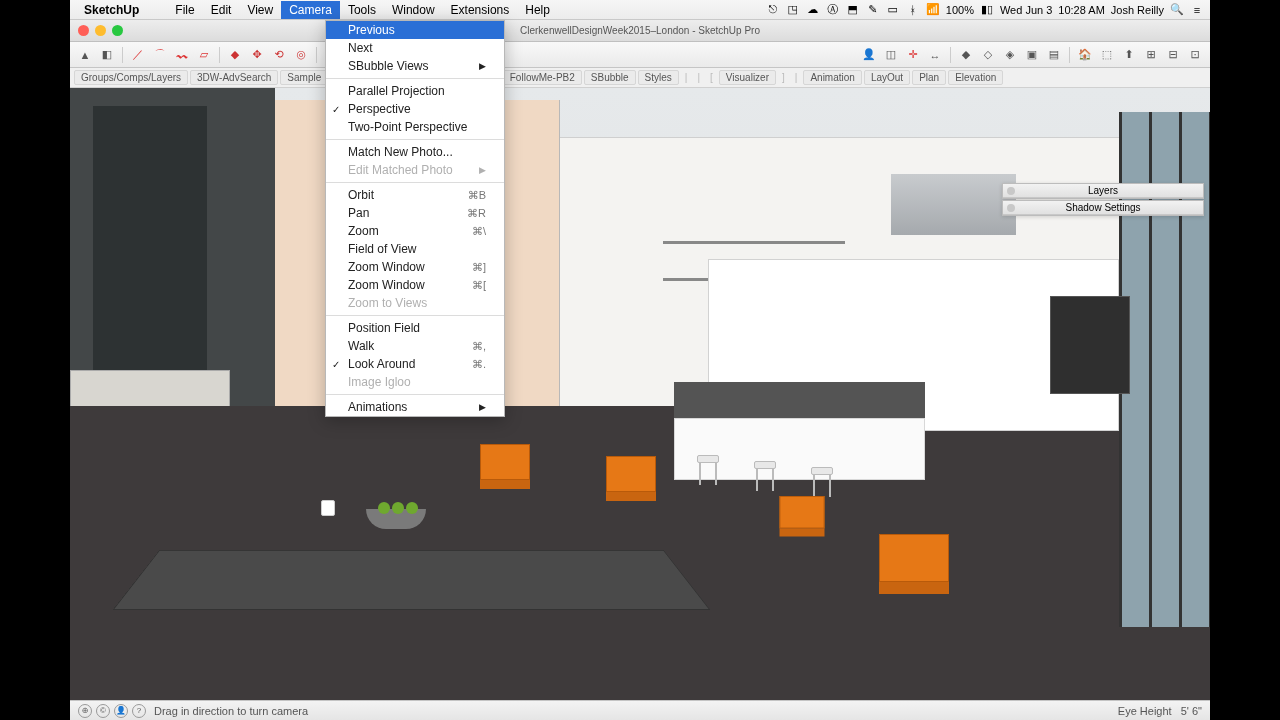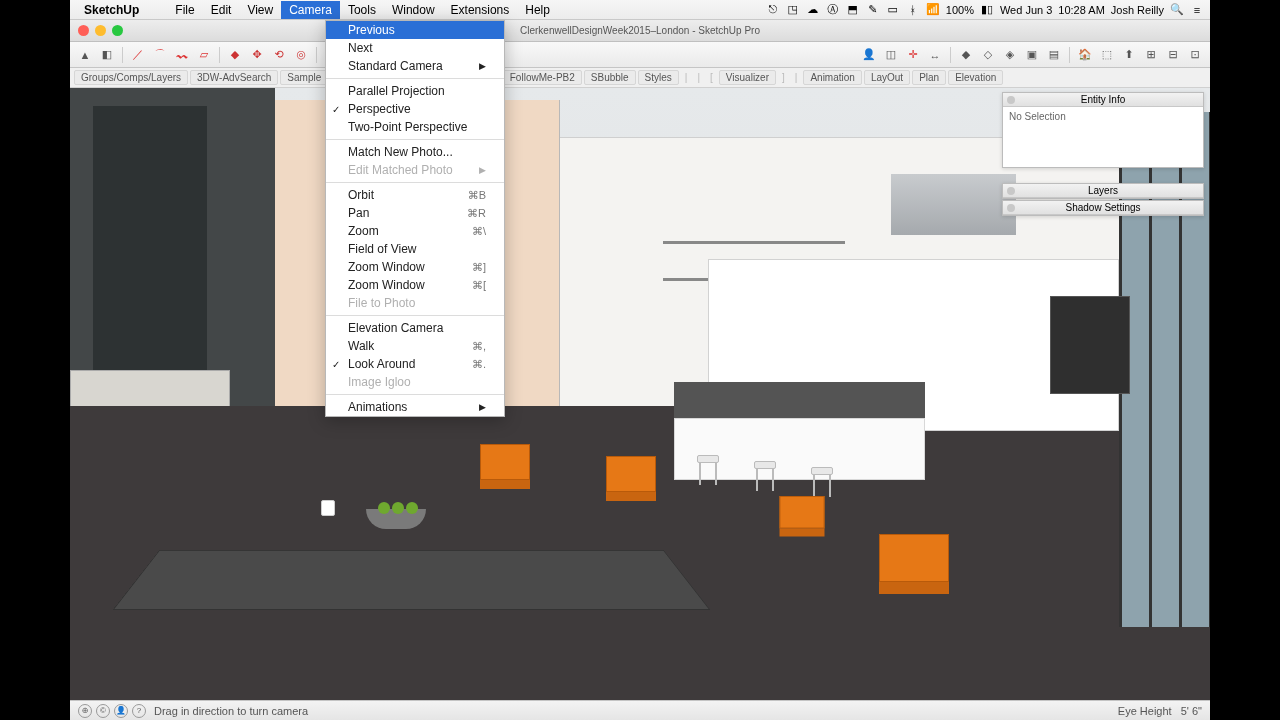--- a/index.html
+++ b/index.html
@@ -214,21 +214,21 @@
     </div>
 
   <div class="dropdown" id="dropdown">
       <div class="dd-item highlight">
         <span>Previous</span>
       </div>
       <div class="dd-item">
         <span>Next</span>
       </div>
       <div class="dd-item">
-        <span>Standard Camera</span>
+        <span>SBubble Views</span>
         <span class="sub-arrow">▶</span>
       </div>
       <div class="dd-sep"></div>
       <div class="dd-item">
         <span>Parallel Projection</span>
       </div>
       <div class="dd-item">
         <span class="check">✓</span>
         <span>Perspective</span>
       </div>
@@ -261,25 +261,25 @@
       </div>
       <div class="dd-item">
         <span>Zoom Window</span>
         <span class="shortcut">⌘]</span>
       </div>
       <div class="dd-item">
         <span>Zoom Window</span>
         <span class="shortcut">⌘[</span>
       </div>
       <div class="dd-item disabled">
-        <span>File to Photo</span>
-      </div>
-      <div class="dd-sep"></div>
-      <div class="dd-item">
-        <span>Elevation Camera</span>
+        <span>Zoom to Views</span>
+      </div>
+      <div class="dd-sep"></div>
+      <div class="dd-item">
+        <span>Position Field</span>
       </div>
       <div class="dd-item">
         <span>Walk</span>
         <span class="shortcut">⌘,</span>
       </div>
       <div class="dd-item">
         <span class="check">✓</span>
         <span>Look Around</span>
         <span class="shortcut">⌘.</span>
       </div>
@@ -347,24 +347,20 @@
       </div>
     <div class="bowl"></div>
     <div class="apples">
         <div class="apple"></div>
         <div class="apple"></div>
         <div class="apple"></div>
       </div>
     <div class="mug"></div>
   </div>
 
-  <div class="panel entity-info">
-    <div class="panel-head"><span class="dot"></span><span>Entity Info</span></div>
-    <div class="panel-body">No Selection</div>
-  </div>
   <div class="panel layers-panel">
     <div class="panel-head"><span class="dot"></span><span>Layers</span></div>
   </div>
   <div class="panel shadow-panel">
     <div class="panel-head"><span class="dot"></span><span>Shadow Settings</span></div>
   </div>
 
   <div class="status-bar">
     <div class="status-icons">
       <div class="status-ico">⊕</div>

